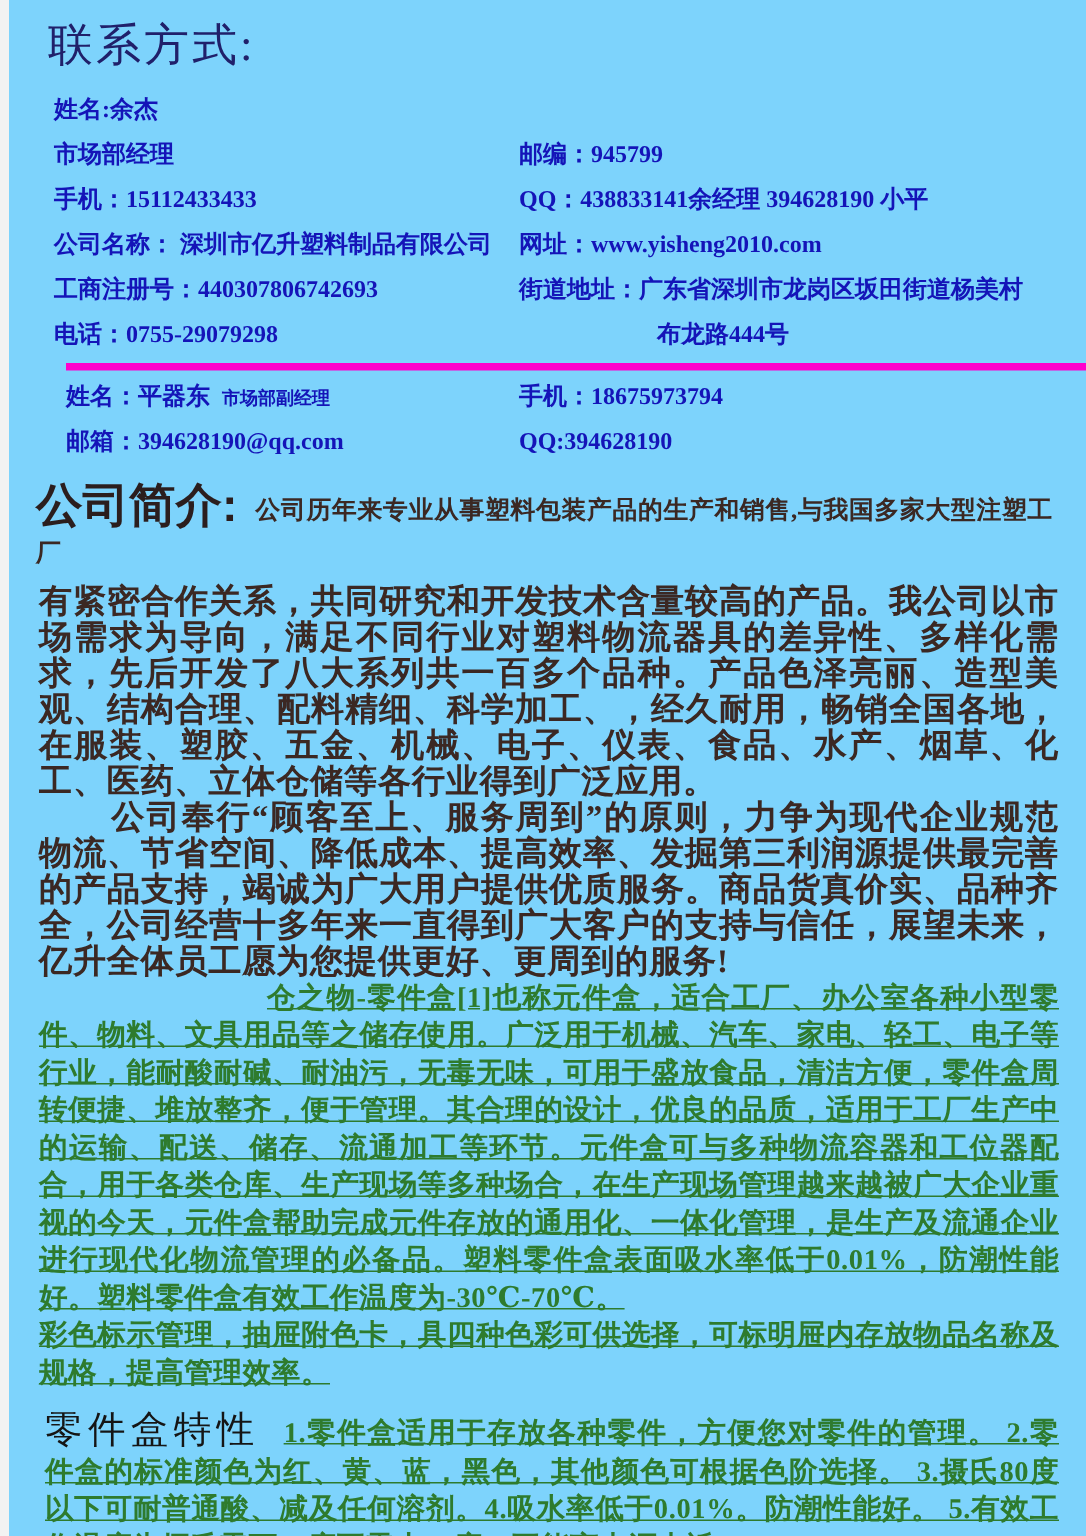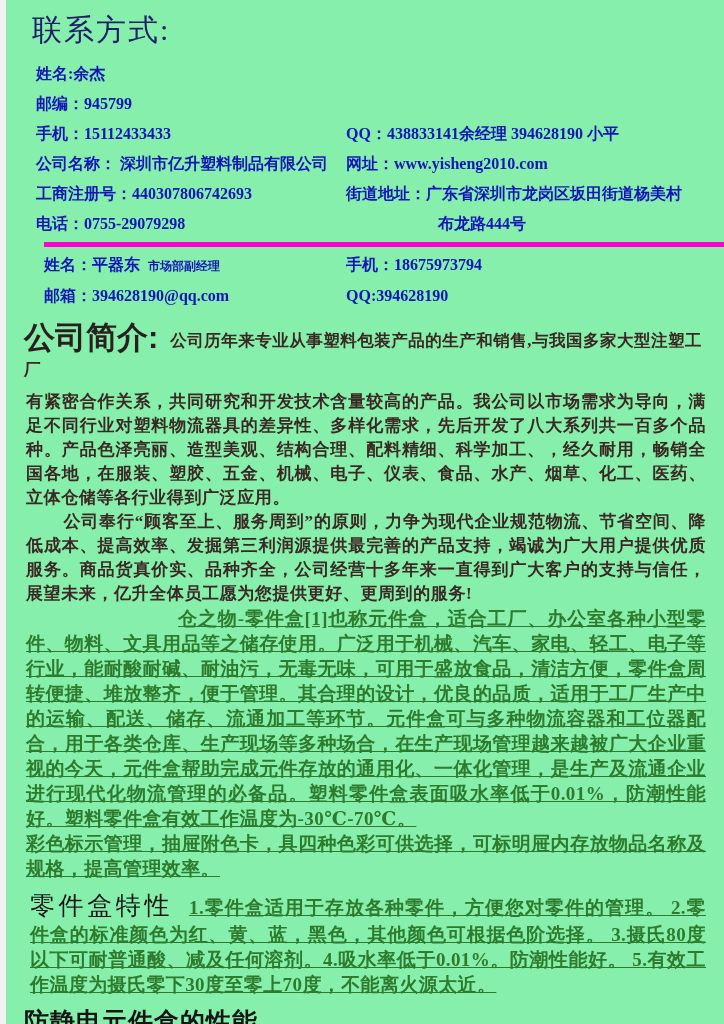--- a/index.html
+++ b/index.html
@@ -1,19 +1,19 @@
 <!DOCTYPE html>
 <html style="--navy: #20206a; --blue: #1414b8; --magenta: #ff00cc; --dark: #3b2823; --red: #990000; --green: #2e7b2e;"><head>
 <meta charset="utf-8">
 <style>
   html,body{margin:0;padding:0;background:#ffffff;}
   .page{
     position:relative;
     width:724px;height:1024px;
-    background:#86efac;
+    background:#7dd3fc;
     overflow:hidden;
     font-family:"Liberation Serif","DejaVu Serif",serif;
     box-sizing:border-box;
     border-left:6px solid #f2f2f2;
   }
   
   .page-title{
     margin:10px 0 8px 26px;
     font-size:30px;
     font-weight:500;
@@ -56,21 +56,21 @@
   }
   .intro-lead-text{
     font-size:16.5px;
     font-weight:bold;
     color:var(--dark);
     margin-left:12px;
     letter-spacing:0.5px;
   }
   .body-p{
     margin:9px 18px 0 20px;
-    font-size:17px;
+    font-size:22px;
     font-weight:bold;
     color:var(--dark);
     line-height:24px;
     letter-spacing:0.6px;
     text-align:justify;
   }
   .indent2{text-indent:2.2em;margin-top:0;}
   
   .adv-heading{
     margin:12px 0 6px 18px;
@@ -111,20 +111,21 @@
 
 <div class="page">
 
   <div class="page-title">联系方式:</div>
 
   <div class="contact-grid">
     <div class="crow">
       <span>姓名:余杰</span>
     </div>
     <div class="crow">
+      <span>市场部经理</span>
       <span>邮编：945799</span>
     </div>
     <div class="crow">
       <span>手机：15112433433</span>
       <span>QQ：438833141余经理 394628190 小平</span>
     </div>
     <div class="crow">
       <span>公司名称： 深圳市亿升塑料制品有限公司</span>
       <span>网址：www.yisheng2010.com</span>
     </div>

